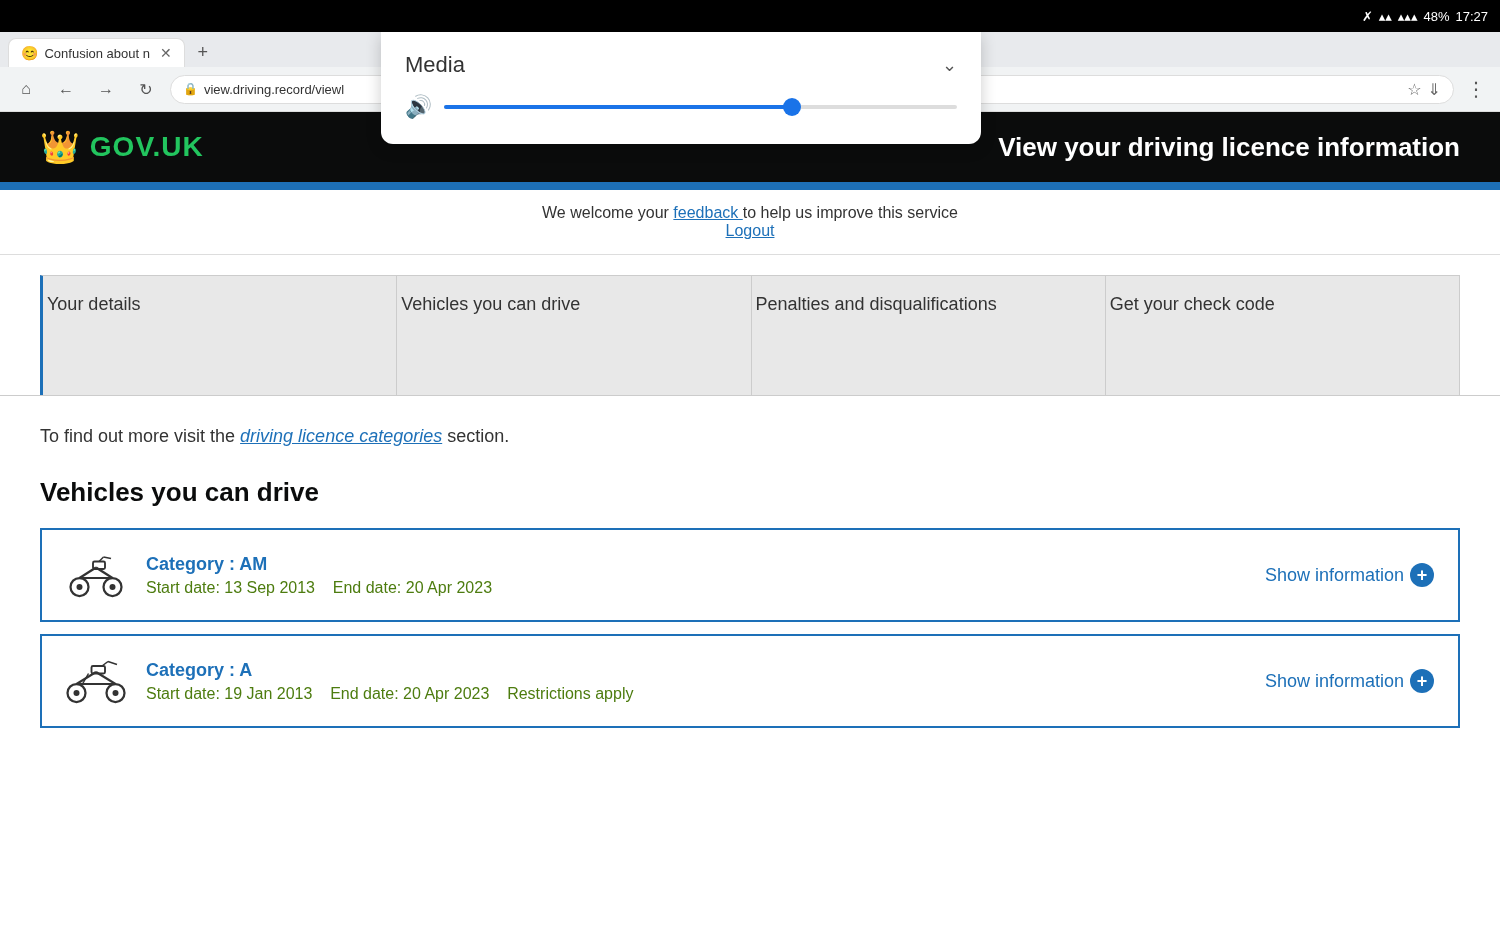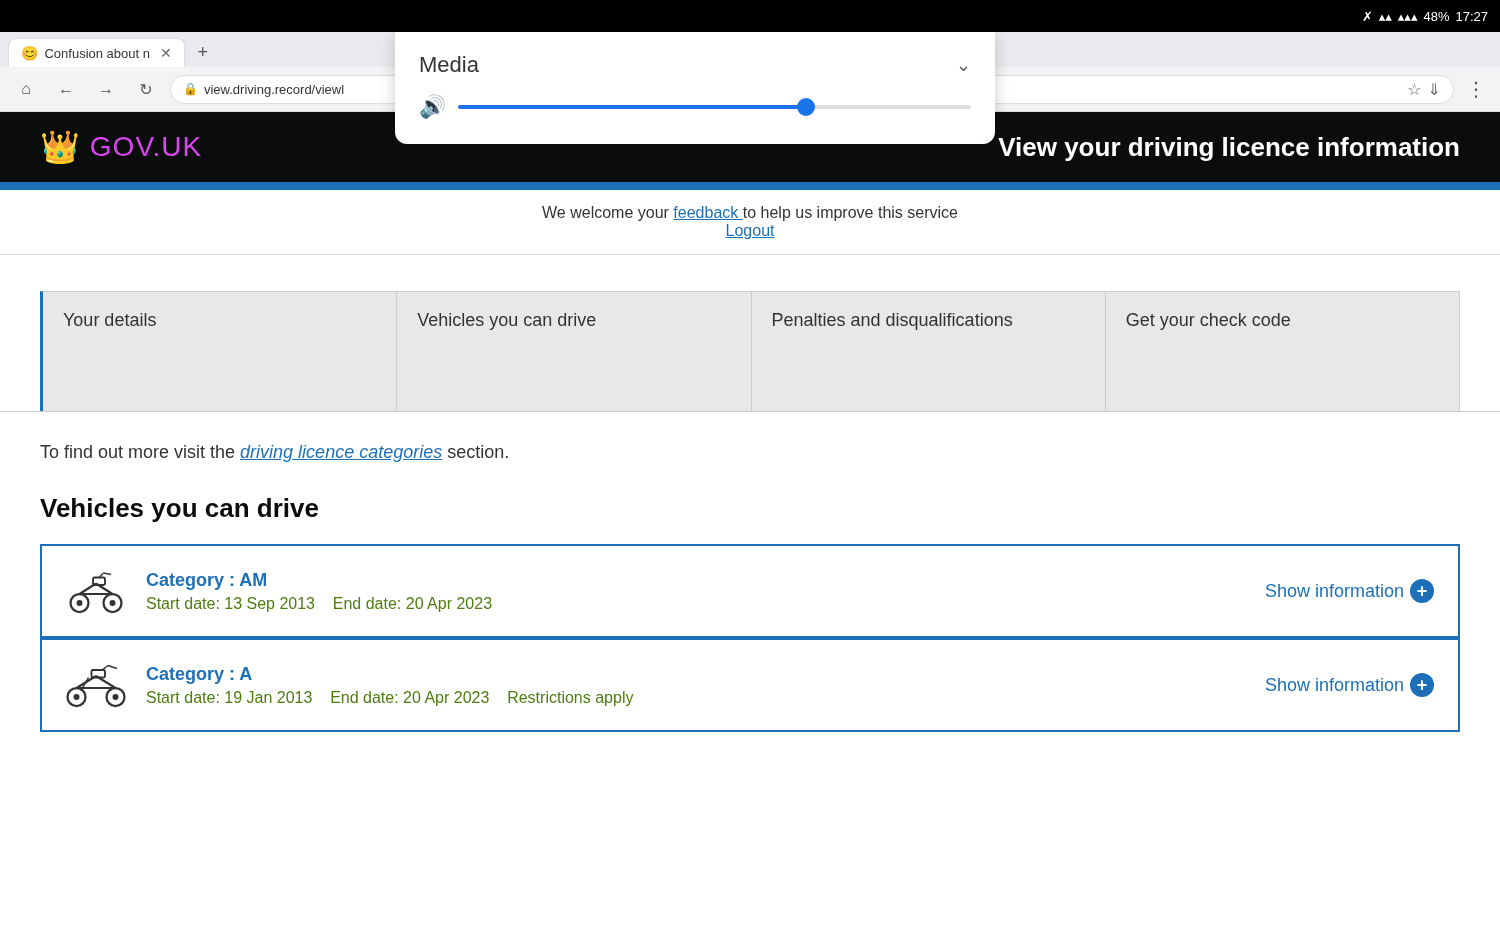--- a/index.html
+++ b/index.html
@@ -80,21 +80,21 @@
     }
     .lock-icon { font-size: 12px; color: #666; }
     .address-text { flex: 1; color: #333; }
     .star-icon, .download-icon { font-size: 16px; color: #666; cursor: pointer; }
     .menu-btn { font-size: 20px; color: #555; cursor: pointer; padding: 4px; }
 
     
     .media-popup {
       position: absolute;
       top: 32px;
-      left: 395px;
+      left: 381px;
       width: 600px;
       background: #fff;
       border-radius: 0 0 12px 12px;
       box-shadow: 0 4px 16px rgba(0,0,0,0.2);
       padding: 20px 24px 24px;
       z-index: 1000;
     }
     .media-header {
       display: flex;
       justify-content: space-between;
@@ -140,21 +140,21 @@
       justify-content: center;
       padding: 16px 40px;
       gap: 20px;
     }
     .gov-logo {
       display: flex;
       align-items: center;
       gap: 10px;
     }
     .crown-icon { font-size: 32px; }
-    .gov-name { font-size: 28px; font-weight: 400; color: #d946ef; letter-spacing: 1px; }
+    .gov-name { font-size: 28px; font-weight: 700; color: #22c55e; letter-spacing: 1px; }
     .gov-service-title { font-size: 26px; font-weight: 700; color: #fff; flex: 1; text-align: right; }
 
     
     .progress-bar {
       height: 8px;
       background: #1d70b8;
     }
 
     
     .feedback-bar {
@@ -174,29 +174,28 @@
     .nav-tabs {
       display: flex;
       padding: 20px 40px 0;
       gap: 0;
       border-bottom: 1px solid #ccc;
     }
     .nav-tab {
       flex: 1;
       background: #e8e8e8;
       border: 1px solid #ccc;
-      padding: 18px 20px;
+      padding: 18px 4px;
       font-size: 18px;
       color: #333;
       cursor: pointer;
       min-height: 120px;
       display: flex;
       align-items: flex-start;
       border-bottom: none;
-      margin-top: 16px;
     }
     .nav-tab:first-child { border-left: 3px solid #1d70b8; }
     .nav-tab + .nav-tab { border-left: none; }
 
     
     .main-content {
       padding: 30px 40px;
     }
     .find-more-text {
       font-size: 18px;
@@ -209,20 +208,21 @@
       font-size: 26px;
       font-weight: 700;
       color: #0b0c0c;
       margin-bottom: 20px;
     }
 
     
     .category-card {
       border: 2px solid #1d70b8;
       padding: 20px 24px;
+      margin-bottom: 12px;
       display: flex;
       align-items: center;
       gap: 20px;
       font-size: 16px;
     }
     .category-info { flex: 1; display: flex; flex-direction: column; gap: 4px; }
     .category-name { font-size: 18px; font-weight: 700; color: #1d70b8; }
     .category-dates { font-size: 16px; color: #4d7c0f; }
     .show-info-btn {
       display: flex;

